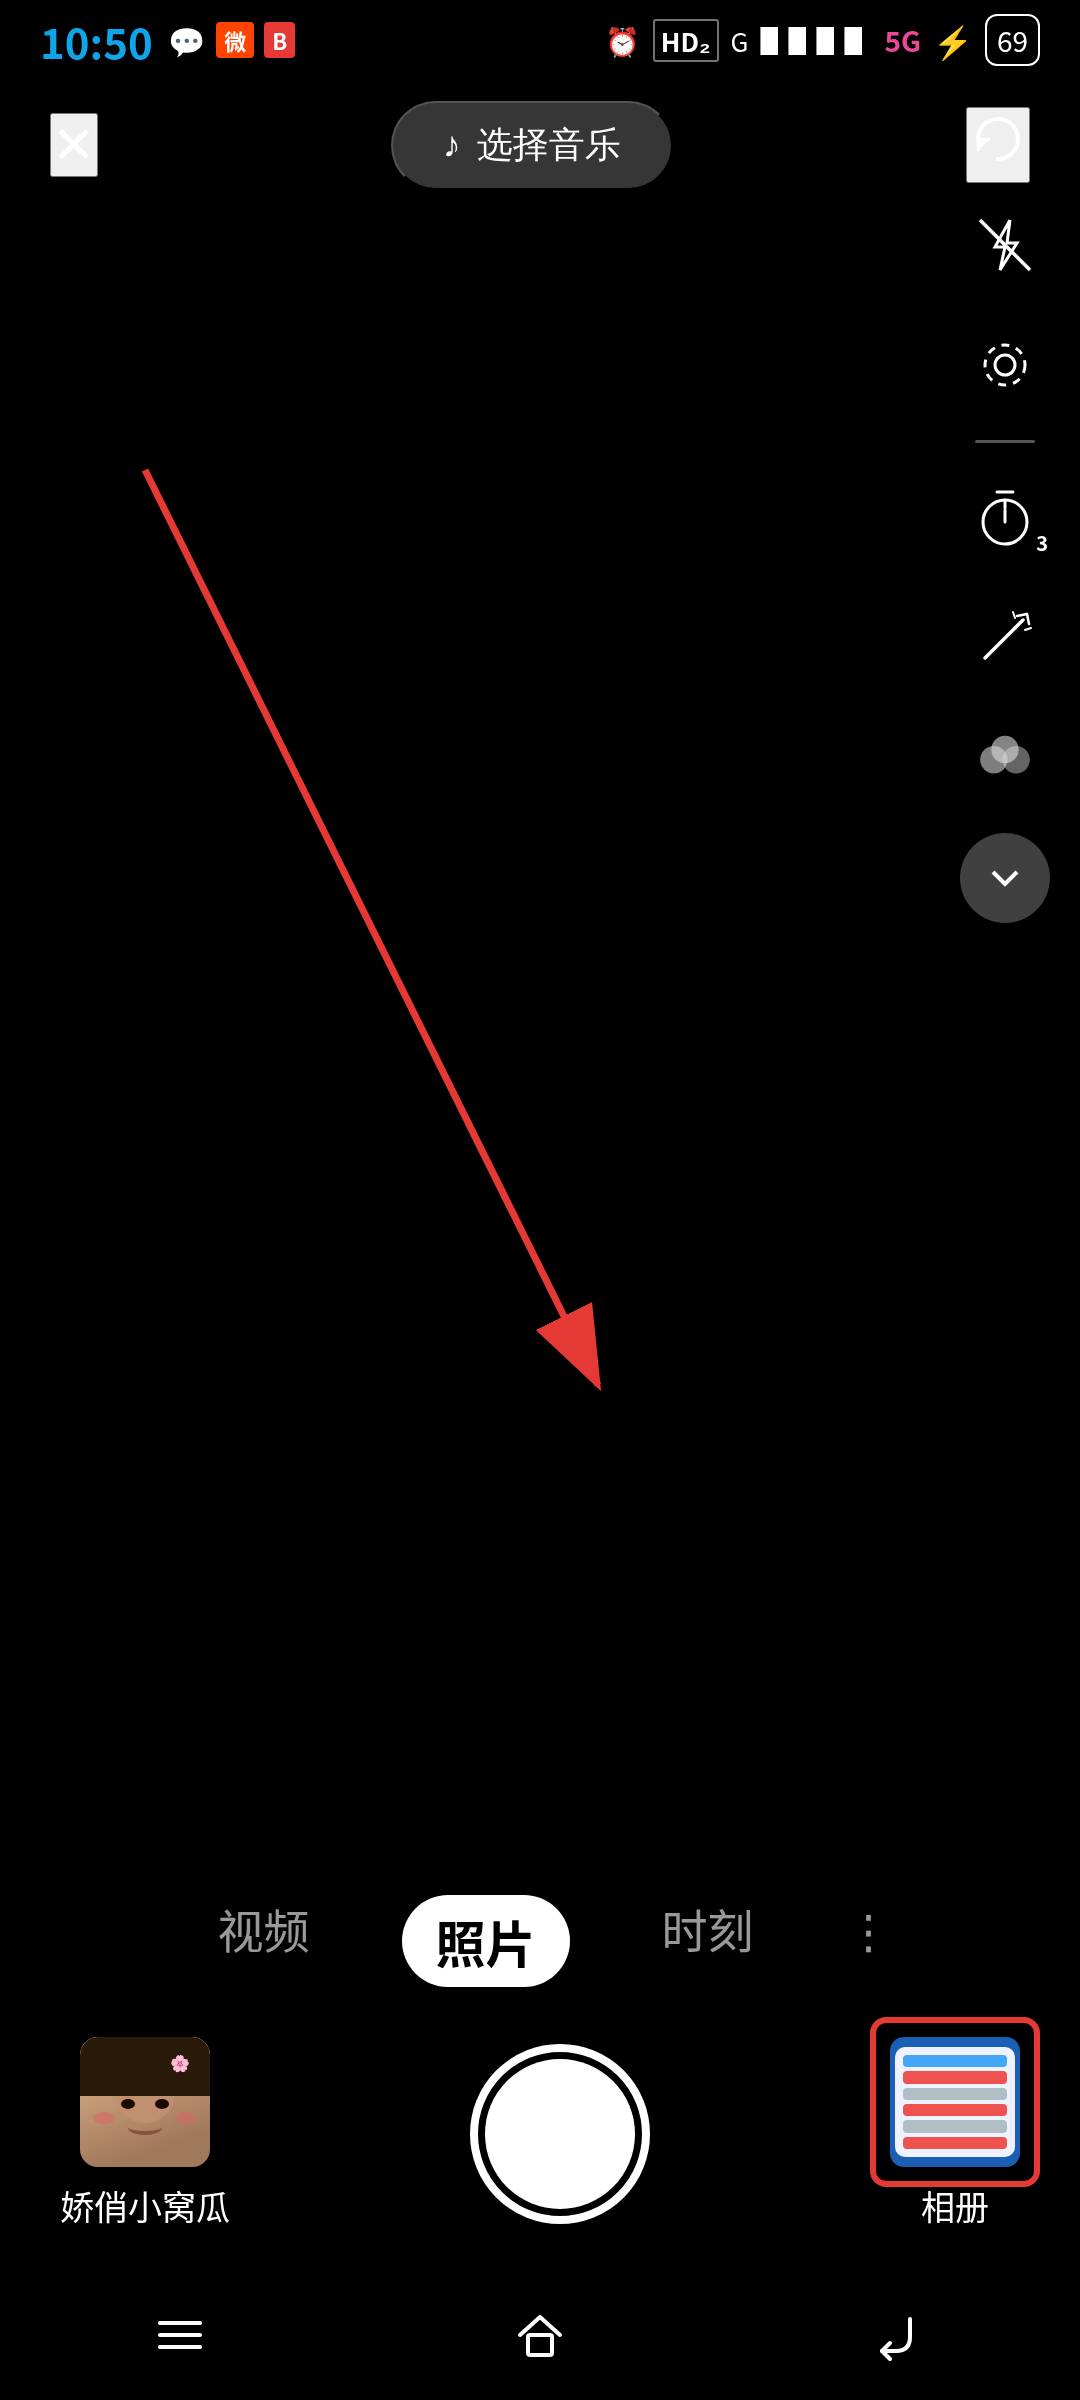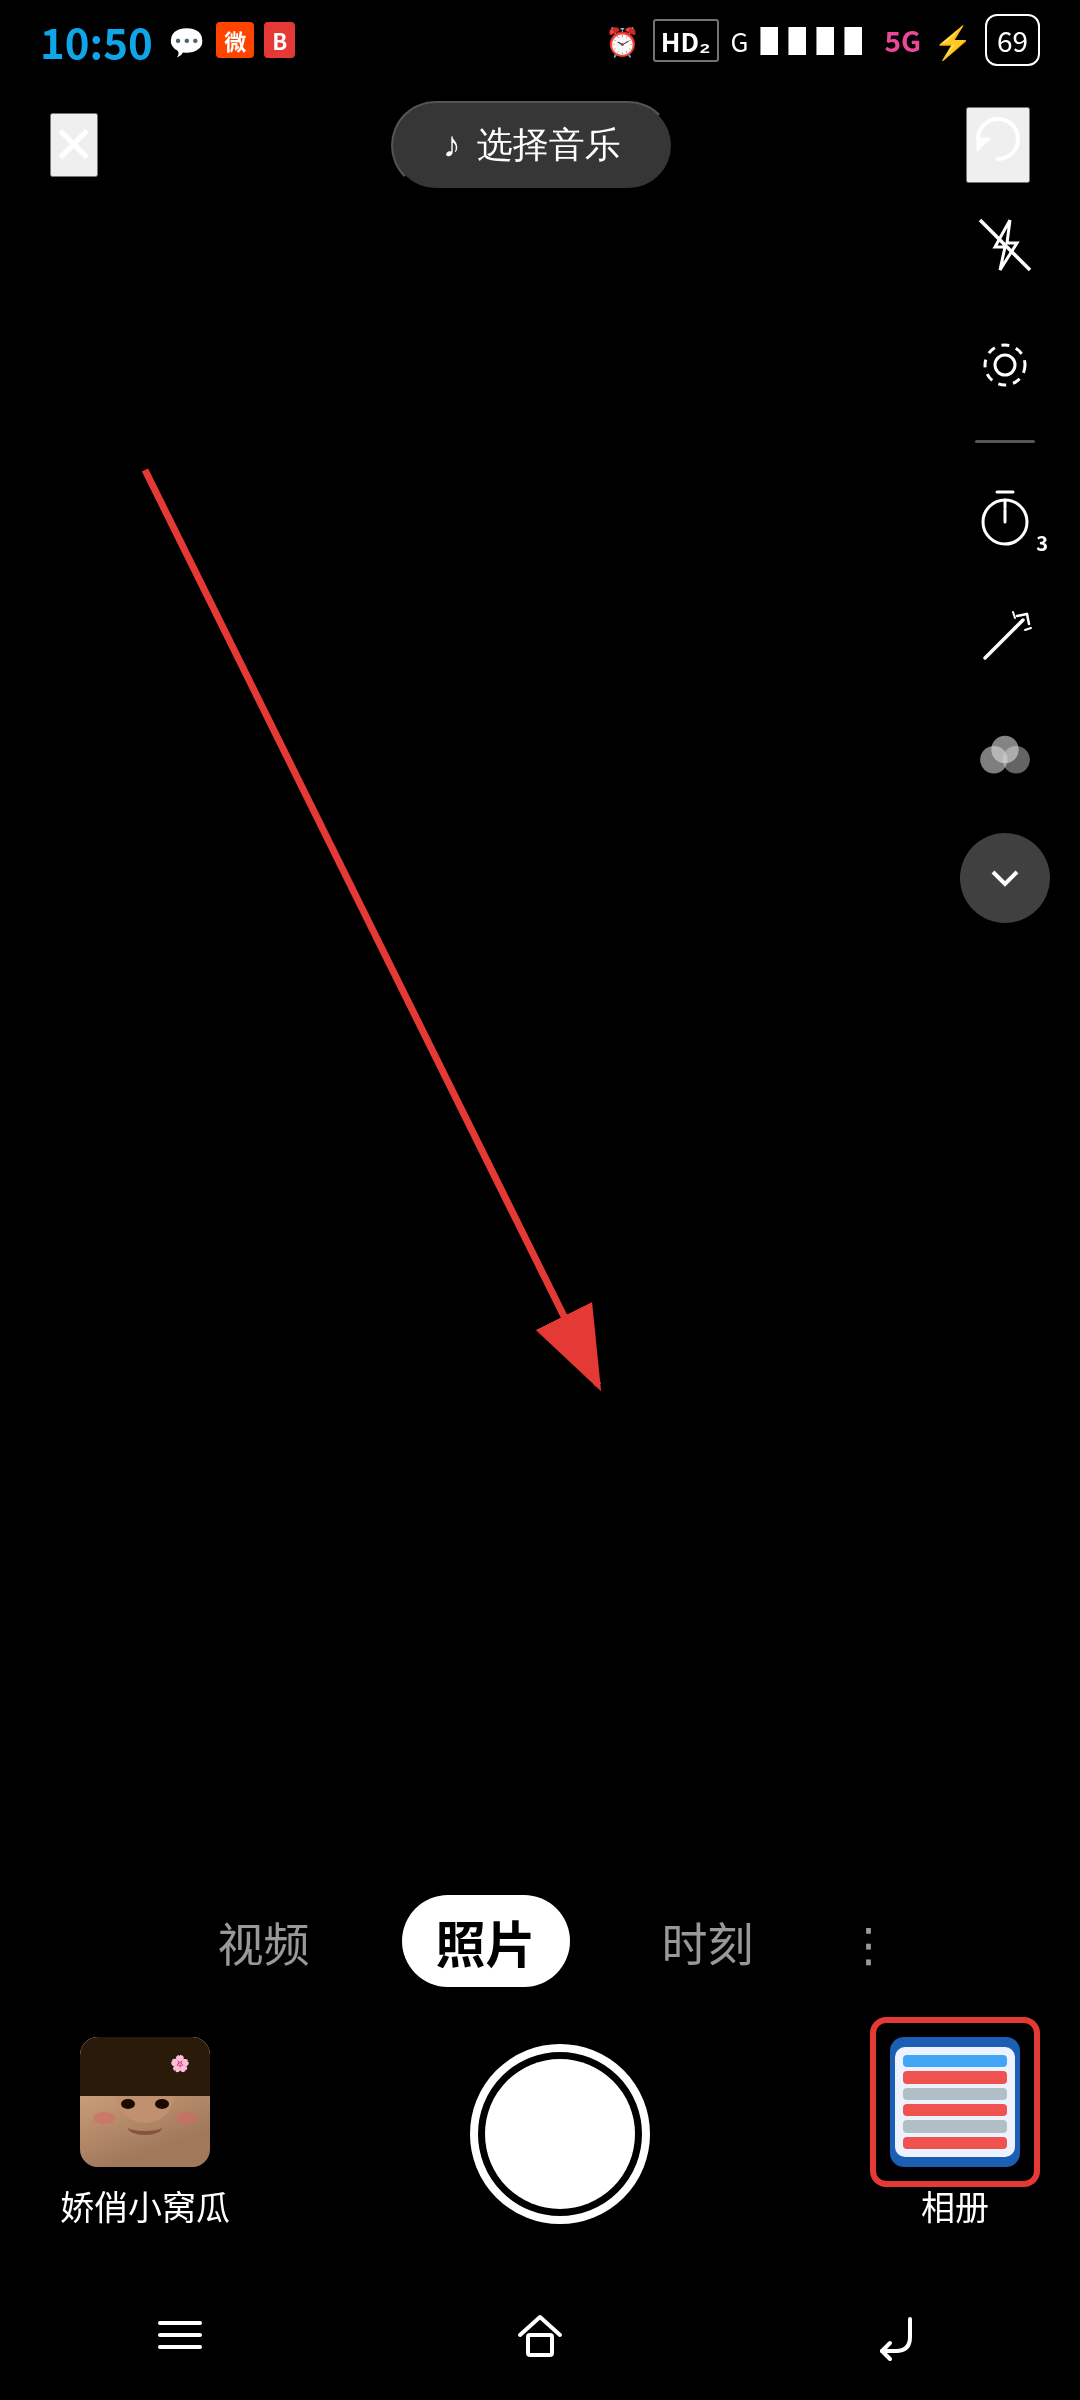--- a/index.html
+++ b/index.html
@@ -160,21 +160,20 @@
     .bottom-area {
       position: absolute;
       bottom: 130px;
       left: 0; right: 0;
       z-index: 100;
     }
 
     
     .mode-tabs {
       display: flex;
-      align-items: center;
       justify-content: center;
       gap: 92px;
       margin-bottom: 50px;
       margin-left: 29px;
     }
     .mode-tab {
       color: rgba(255,255,255,0.6);
       font-size: 46px;
       cursor: pointer;
     }

